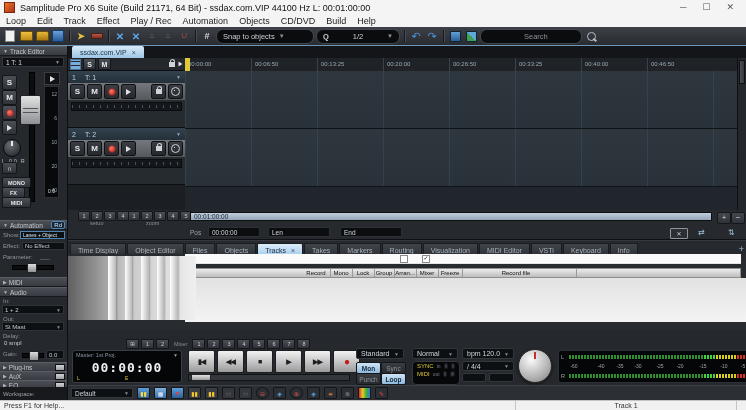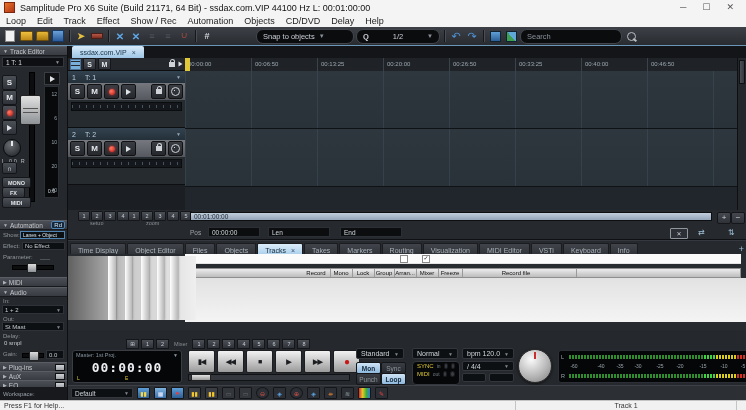--- a/index.html
+++ b/index.html
@@ -25,21 +25,21 @@
   .ic-x{color:#5fa8e8;font-weight:bold;font-size:10px;}
   .ic-dim{color:#55595f;font-weight:bold;}
   .ic-magnet{color:#d85040;font-weight:bold;font-size:10px;transform:rotate(180deg);}
   .ic-grid{color:#cfd4d8;font-weight:bold;}
   .pill{height:13px;background:#0b0c0e;border:1px solid #43474d;border-radius:7px;color:#c9ced4;font-size:7.5px;display:flex;align-items:center;padding:0 6px;gap:4px;flex:none;}
   .pill .dd{color:#8a9098;font-size:6px;}
   .ic-undo{color:#4f93d8;font-size:11px;}
   .ic-bluebox{width:9px;height:9px;background:linear-gradient(#5f9fd8,#2c5f96);border:1px solid #123;}
   .ic-greenbox{width:9px;height:9px;background:linear-gradient(45deg,#3f9f50 50%,#5fa8d8 50%);border:1px solid #123;}
   .search{width:88px;}
-  .search .ph{color:#8a9098;}
+  .search .ph{color:#8a9098;margin-left:37px;}
   .mag{width:7px;height:7px;border:1.5px solid #b9bec4;border-radius:50%;position:relative;}
   .mag::after{content:"";position:absolute;width:4px;height:1.5px;background:#b9bec4;transform:rotate(40deg);left:5px;top:6px;}
   
   .sidebar{left:0;top:46px;width:68px;height:354px;background:#25282c;border-right:1px solid #0d0f11;box-sizing:border-box;}
   .sbh{position:absolute;left:0;width:67px;height:10px;background:linear-gradient(#4b4f55,#383c42);border-top:1px solid #5a5e64;border-bottom:1px solid #17191c;color:#c6cace;font-size:6.5px;display:flex;align-items:center;gap:2px;padding-left:3px;box-sizing:border-box;}
   .sbh .tri{font-size:5px;color:#aeb2b6;}
   .sbh .mini{margin-left:auto;margin-right:2px;width:8px;height:5px;background:linear-gradient(#cfd3d7,#9a9ea2);border:1px solid #111;}
   .badge{margin-left:auto;margin-right:2px;background:#142638;border:1px solid #4f85b5;color:#cfe4f4;font-size:6px;padding:0 2px;border-radius:2px;}
   .sbsel{position:absolute;left:2px;width:62px;height:10px;background:#0d0f12;border:1px solid #33373d;color:#d8dce0;font-size:6.5px;display:flex;align-items:center;padding:0 3px;box-sizing:border-box;}
   .sbsel .dd{margin-left:auto;font-size:5px;color:#8a9098;}
@@ -186,25 +186,25 @@
       <span>✕</span>
     </span>
   </div>
 
   <div class="abs menubar">
 
   <span>Loop</span>
       <span>Edit</span>
       <span>Track</span>
       <span>Effect</span>
-      <span>Show / Rec</span>
+      <span>Play / Rec</span>
       <span>Automation</span>
       <span>Objects</span>
       <span>CD/DVD</span>
-      <span>Delay</span>
+      <span>Build</span>
       <span>Help</span>
     </div>
 
   <div class="abs toolbar">
     <span class="tbi">
         <span class="ic-page"></span>
       </span>
     <span class="tbi">
         <span class="ic-folder"></span>
       </span>
@@ -220,21 +220,21 @@
         <span class="ic-bar"></span>
       </span>
     <span class="tbsep"></span>
     <span class="tbi ic-x">✕</span>
     <span class="tbi ic-x">✕</span>
     <span class="tbi ic-dim">≡</span>
     <span class="tbi ic-dim">≡</span>
     <span class="tbi ic-magnet">∩</span>
     <span class="tbsep"></span>
     <span class="tbi ic-grid">#</span>
-    <span class="pill" style="width:84px;margin-left:40px;">
+    <span class="pill" style="width:84px;">
       <span>Snap to objects</span>
         <span class="dd">▼</span>
     </span>
     <span class="pill" style="width:70px;">
       <b>Q</b>
       <span style="margin:0 auto;">1/2</span>
       <span class="dd">▼</span>
     </span>
     <span class="tbsep"></span>
     <span class="tbi ic-undo">↶</span>

